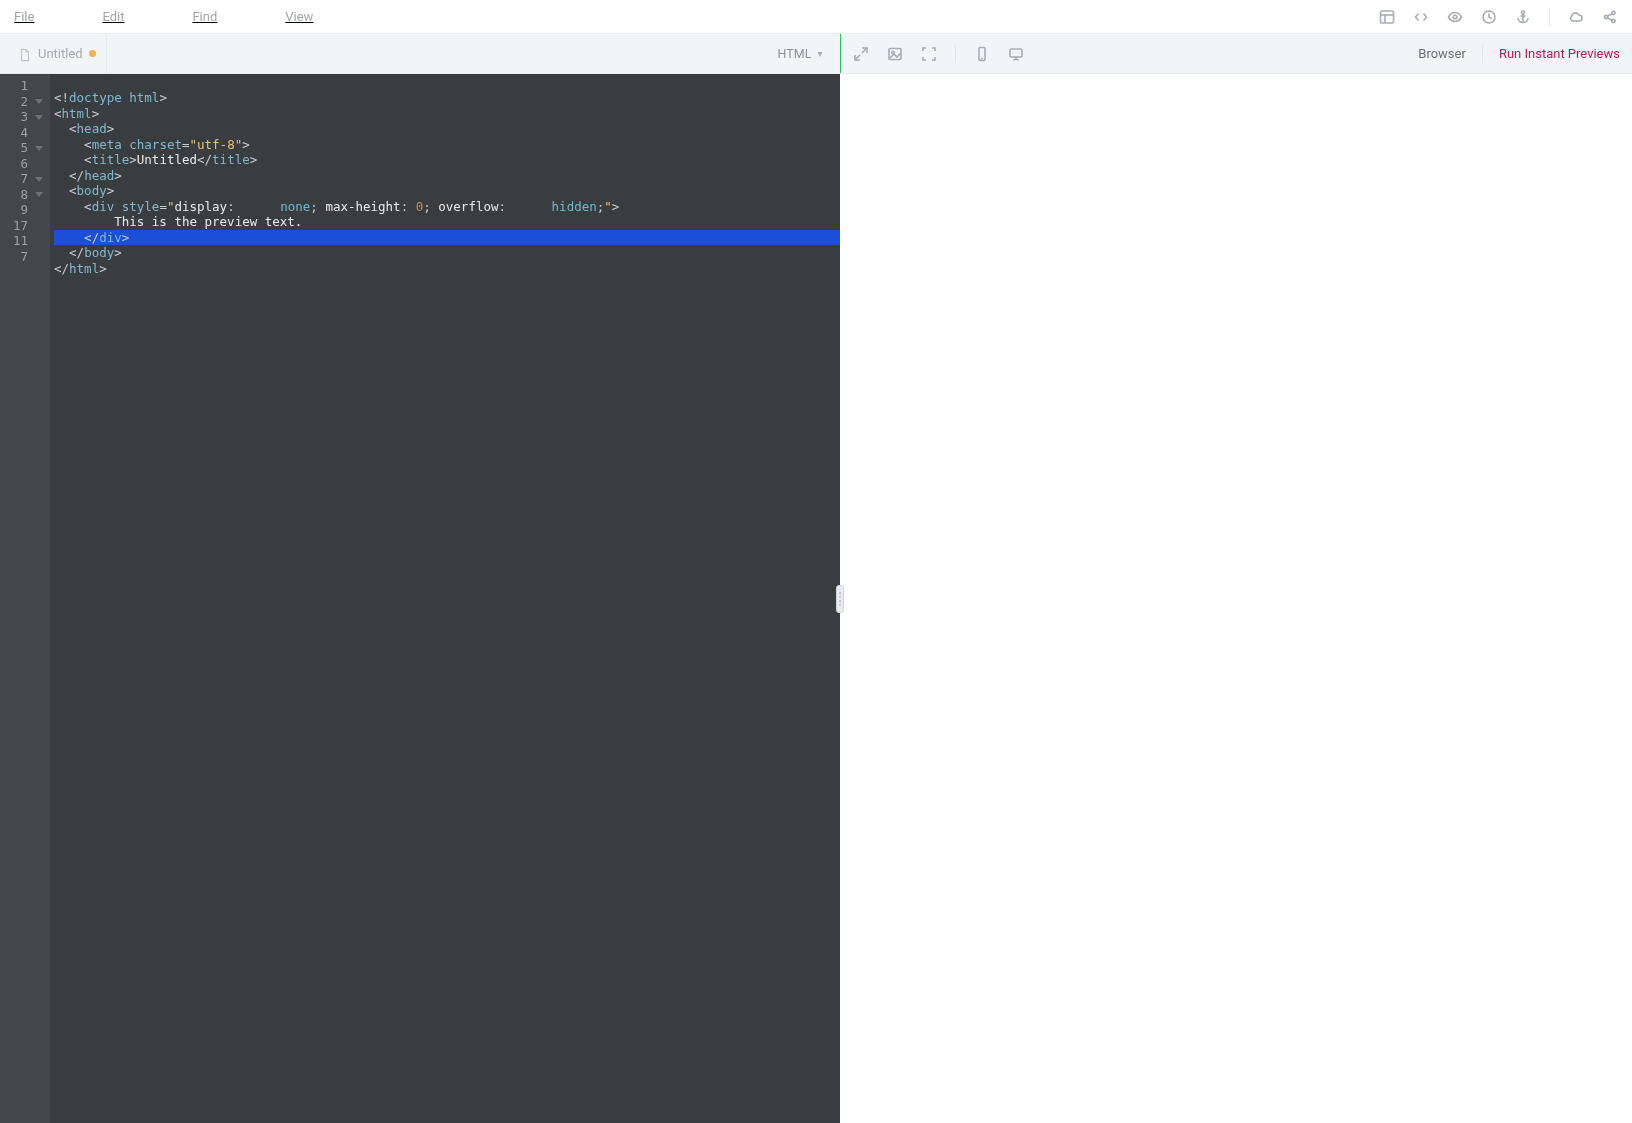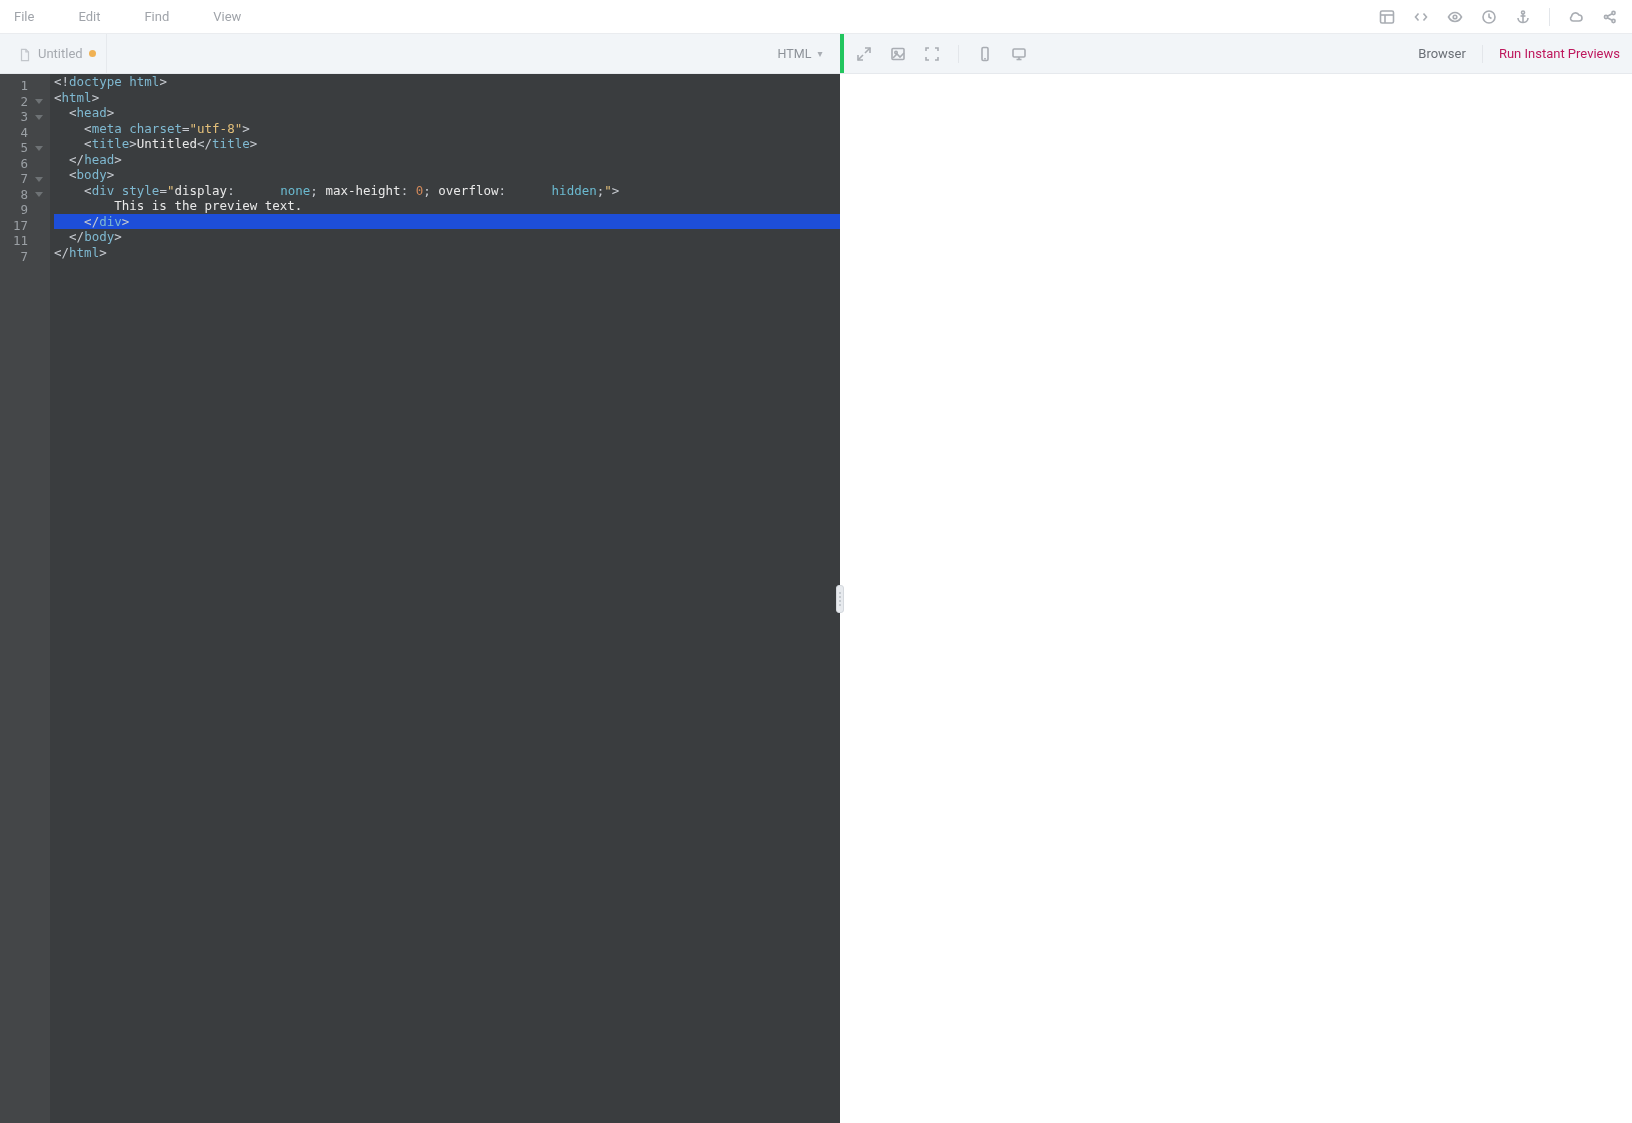--- a/index.html
+++ b/index.html
@@ -10,21 +10,21 @@
   
   .menubar {
     height: 34px;
     display: flex;
     align-items: center;
     justify-content: space-between;
     padding: 0 14px;
     border-bottom: 1px solid #eaecef;
     background: #fff;
   }
-  .menubar-left { display: flex; gap: 44px; }
+  .menubar-left { display: flex; gap: 68px; text-decoration: underline; }
   .menu-item { font-size: 13px; color: #a0a4aa; cursor: pointer; }
   .menubar-right { display: flex; align-items: center; gap: 18px; }
   .tb-icon { width: 16px; height: 16px; color: #a9adb3; cursor: pointer; display: flex; align-items: center; justify-content: center; }
   .tb-icon svg { width: 16px; height: 16px; stroke: currentColor; fill: none; stroke-width: 1.6; }
   .tb-sep { width: 1px; height: 18px; background: #e3e6ea; }
 
   
   .subbar {
     height: 40px;
     display: flex;
@@ -52,21 +52,21 @@
   .tab-dot { width: 7px; height: 7px; background: #f0b153; border-radius: 50%; }
   .lang-select { display: flex; align-items: center; gap: 6px; font-size: 12.5px; color: #8d9299; cursor: pointer; padding-right: 6px; }
   .lang-select .chev { font-size: 10px; color: #a9adb3; }
 
   .subbar-right {
     flex: 1;
     display: flex;
     align-items: center;
     justify-content: space-between;
     padding: 0 12px;
-    border-left: 4px solid #22c55e;
+    border-left: 1px solid #22c55e;
   }
   .preview-icons-left { display: flex; align-items: center; gap: 18px; }
   .preview-actions { display: flex; align-items: center; gap: 16px; font-size: 13px; }
   .act-browser { color: #6a6f76; cursor: pointer; }
   .act-run { color: #be185d; cursor: pointer; }
   .preview-sep { width: 1px; height: 18px; background: #e3e6ea; }
 
   
   .main { flex: 1; display: flex; min-height: 0; position: relative; }
   .editor-pane { flex: 0 0 51.5%; display: flex; background: #3a3d3f; min-width: 0; position: relative; }
@@ -87,21 +87,21 @@
   .fold { width: 10px; height: 10px; margin-left: 6px; display: inline-flex; align-items: center; justify-content: center; }
   .fold svg { width: 8px; height: 8px; fill: #6e7275; }
 
   
   .code {
     flex: 1;
     background: #3a3d3f;
     font-family: Menlo, Consolas, monospace;
     font-size: 12.5px;
     color: #e9e9e9;
-    padding: 0 0 0 4px;
+    padding: 16px 0 0 4px;
     white-space: pre;
     position: relative;
     min-width: 0;
     overflow: hidden;
   }
   .cl { height: 15.5px; line-height: 15.5px; }
   .cl.hl { background: #1d4ed8; }
   .tok-tag   { color: #7fb9d1; }
   .tok-angle { color: #c7cbd1; }
   .tok-attr  { color: #7fb9d1; }

